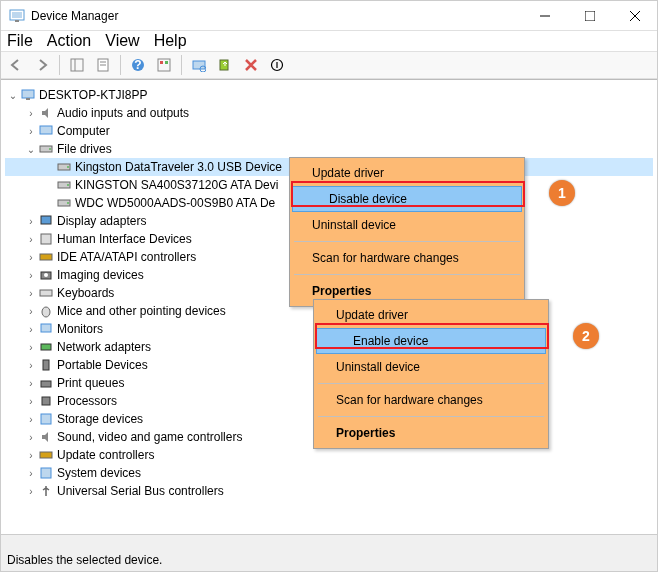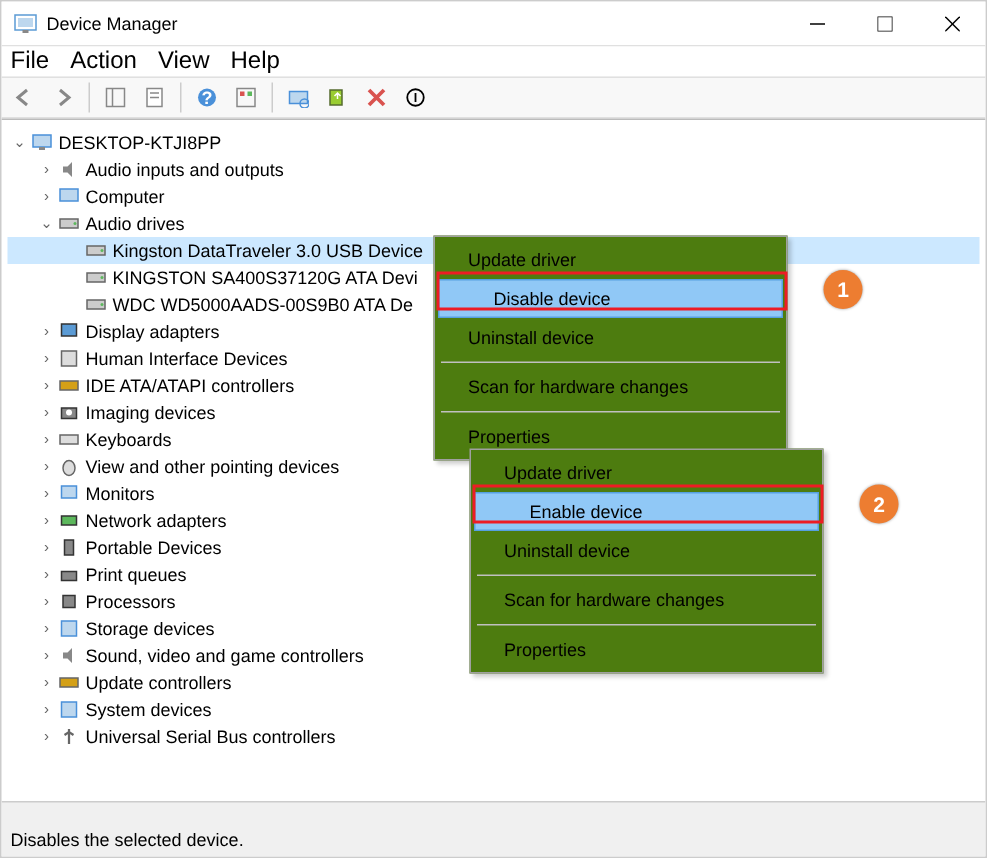--- a/index.html
+++ b/index.html
@@ -20,25 +20,25 @@
 
 .tree-area { position: relative; height: 472px; padding: 6px 4px; overflow: hidden; border-top: 1px solid #bbb; }
 .tree-row { display: flex; align-items: center; height: 18px; font-size: 12px; }
 .tree-row .chev { width: 12px; display: inline-flex; justify-content: center; color: #666; font-size: 10px; }
 .tree-row .node-icon { width: 18px; height: 16px; display: inline-flex; align-items: center; justify-content: center; margin-right: 2px; }
 .tree-row.selected { background: #cce8ff; }
 .indent0 { padding-left: 2px; }
 .indent1 { padding-left: 20px; }
 .indent2 { padding-left: 38px; }
 
-.context-menu { position: absolute; background: #4d7c0f; border: 1px solid #a0a0a0; box-shadow: 2px 2px 3px rgba(0,0,0,0.2); padding: 2px; width: 236px; }
+.context-menu { position: absolute; background: #fdba74; border: 1px solid #a0a0a0; box-shadow: 2px 2px 3px rgba(0,0,0,0.2); padding: 2px; width: 236px; }
 .context-menu .item { padding: 6px 20px; font-size: 12px; }
 .context-menu .item.highlight { background: #90c8f6; border: 1px solid #56a0e0; padding: 5px 36px; }
 .context-menu .sep { height: 1px; background: #c0c0c0; margin: 3px 2px; }
-.context-menu .item.bold { font-weight: normal; }
+.context-menu .item.bold { font-weight: bold; }
 
 .redbox { position: absolute; border: 2px solid #ed1c24; pointer-events: none; }
 .orange-badge { position: absolute; width: 26px; height: 26px; border-radius: 50%; background: #ed7d31; color: #fff; font-weight: bold; display: flex; align-items: center; justify-content: center; font-size: 14px; box-shadow: 0 0 2px rgba(0,0,0,0.4); }
 
 .statusbar { position: absolute; bottom: 0; left: 0; right: 0; height: 20px; border-top: 1px solid #ccc; padding: 18px 6px; font-size: 12px; background: #f0f0f0; }
 
 svg { display: block; }
 </style>
 </head>
 <body>
@@ -177,21 +177,21 @@
         <span>Computer</span>
       </div>
       <div class="tree-row indent1">
         <span class="chev">⌄</span>
         <span class="node-icon">
           <svg width="14" height="14">
             <rect x="1" y="4" width="12" height="6" fill="#ccc" stroke="#666"></rect>
             <circle cx="11" cy="7" r="1" fill="#5cb85c"></circle>
           </svg>
         </span>
-        <span>Audio drives</span>
+        <span>File drives</span>
       </div>
       <div class="tree-row indent2 selected">
         <span class="chev"></span>
         <span class="node-icon">
           <svg width="14" height="14">
             <rect x="1" y="4" width="12" height="6" fill="#ccc" stroke="#666"></rect>
             <circle cx="11" cy="7" r="1" fill="#5cb85c"></circle>
           </svg>
         </span>
         <span>Kingston DataTraveler 3.0 USB Device</span>
@@ -262,21 +262,21 @@
         </span>
         <span>Keyboards</span>
       </div>
       <div class="tree-row indent1">
         <span class="chev">›</span>
         <span class="node-icon">
           <svg width="14" height="14">
             <ellipse cx="7" cy="8" rx="4" ry="5" fill="#ddd" stroke="#666"></ellipse>
           </svg>
         </span>
-        <span>View and other pointing devices</span>
+        <span>Mice and other pointing devices</span>
       </div>
       <div class="tree-row indent1">
         <span class="chev">›</span>
         <span class="node-icon">
           <svg width="14" height="14">
             <rect x="2" y="2" width="10" height="8" fill="#bdd7ee" stroke="#4a90d9"></rect>
           </svg>
         </span>
         <span>Monitors</span>
       </div>

